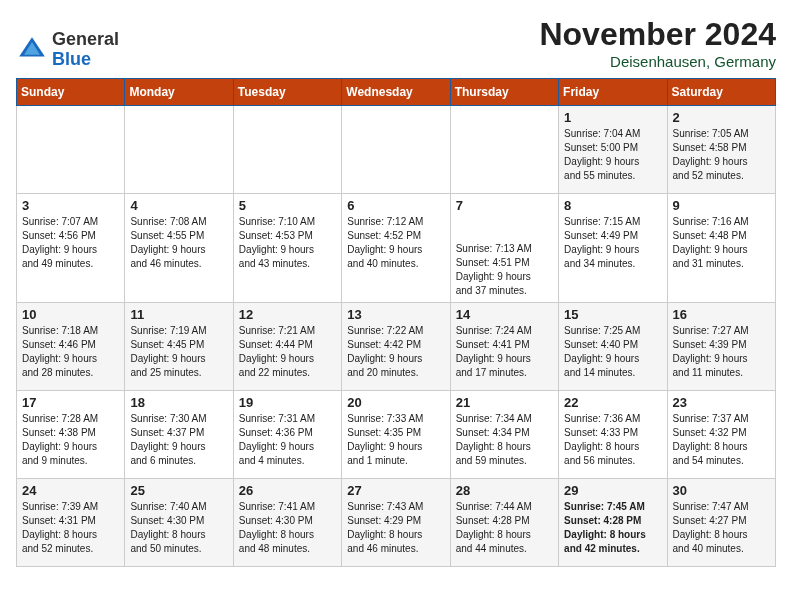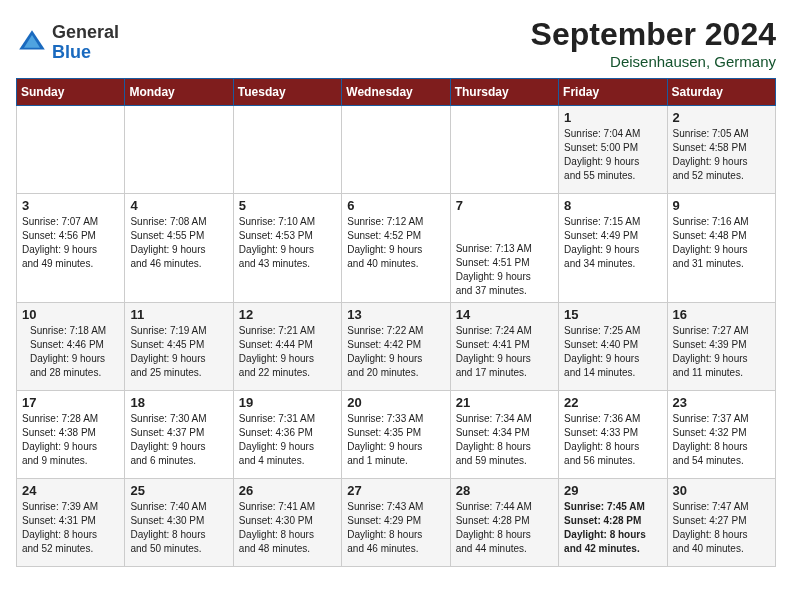--- a/index.html
+++ b/index.html
@@ -6,21 +6,21 @@
     body {
       font-family: Arial, sans-serif;
       background: #fff;
       width: 792px;
       min-height: 612px;
       padding: 16px;
     }
     .header {
       display: flex;
       justify-content: space-between;
-      align-items: center;
+      align-items: flex-end;
       margin-bottom: 8px;
     }
     .logo {
       display: flex;
       align-items: center;
       gap: 4px;
     }
     .logo-text {
       display: flex;
       flex-direction: column;
@@ -43,21 +43,21 @@
     .location {
       font-size: 15px;
       color: #14532d;
     }
     table {
       width: 100%;
       border-collapse: collapse;
       table-layout: fixed;
     }
     thead tr th {
-      background-color: #7f1d1d;
+      background-color: #c2410c;
       color: #fff;
       font-size: 12px;
       font-weight: bold;
       padding: 6px 4px;
       text-align: left;
       border: 1px solid #1a5a9e;
     }
     tbody tr td {
       vertical-align: top;
       border: 1px solid #ccc;
@@ -96,21 +96,21 @@
     <svg class="logo-icon" viewBox="0 0 40 40" xmlns="http://www.w3.org/2000/svg">
       <polygon points="20,4 36,28 4,28" fill="#1a6abf"></polygon>
       <polygon points="20,10 30,26 10,26" fill="#4fa3e0"></polygon>
     </svg>
     <div class="logo-text">
       <span class="logo-general">General</span>
       <span class="logo-blue">Blue</span>
     </div>
   </div>
   <div class="title-block">
-    <div class="month-title">September 2024</div>
+    <div class="month-title">November 2024</div>
     <div class="location">Deisenhausen, Germany</div>
   </div>
 </div>
 
 <table>
   <thead>
     <tr>
     <th>Sunday</th>
         <th>Monday</th>
         <th>Tuesday</th>
@@ -189,21 +189,21 @@
           <span class="day-number">9</span>
           <div class="day-info" style="white-space: pre-line;">Sunrise: 7:16 AM
 Sunset: 4:48 PM
 Daylight: 9 hours
 and 31 minutes.</div>
         </td>
       </tr>
       <tr>
         <td>
           <span class="day-number">10</span>
-          <div class="day-info" style="white-space: pre-line; margin-left: 8px;">Sunrise: 7:18 AM
+          <div class="day-info" style="white-space: pre-line;">Sunrise: 7:18 AM
 Sunset: 4:46 PM
 Daylight: 9 hours
 and 28 minutes.</div>
         </td>
         <td>
           <span class="day-number">11</span>
           <div class="day-info" style="white-space: pre-line;">Sunrise: 7:19 AM
 Sunset: 4:45 PM
 Daylight: 9 hours
 and 25 minutes.</div>

